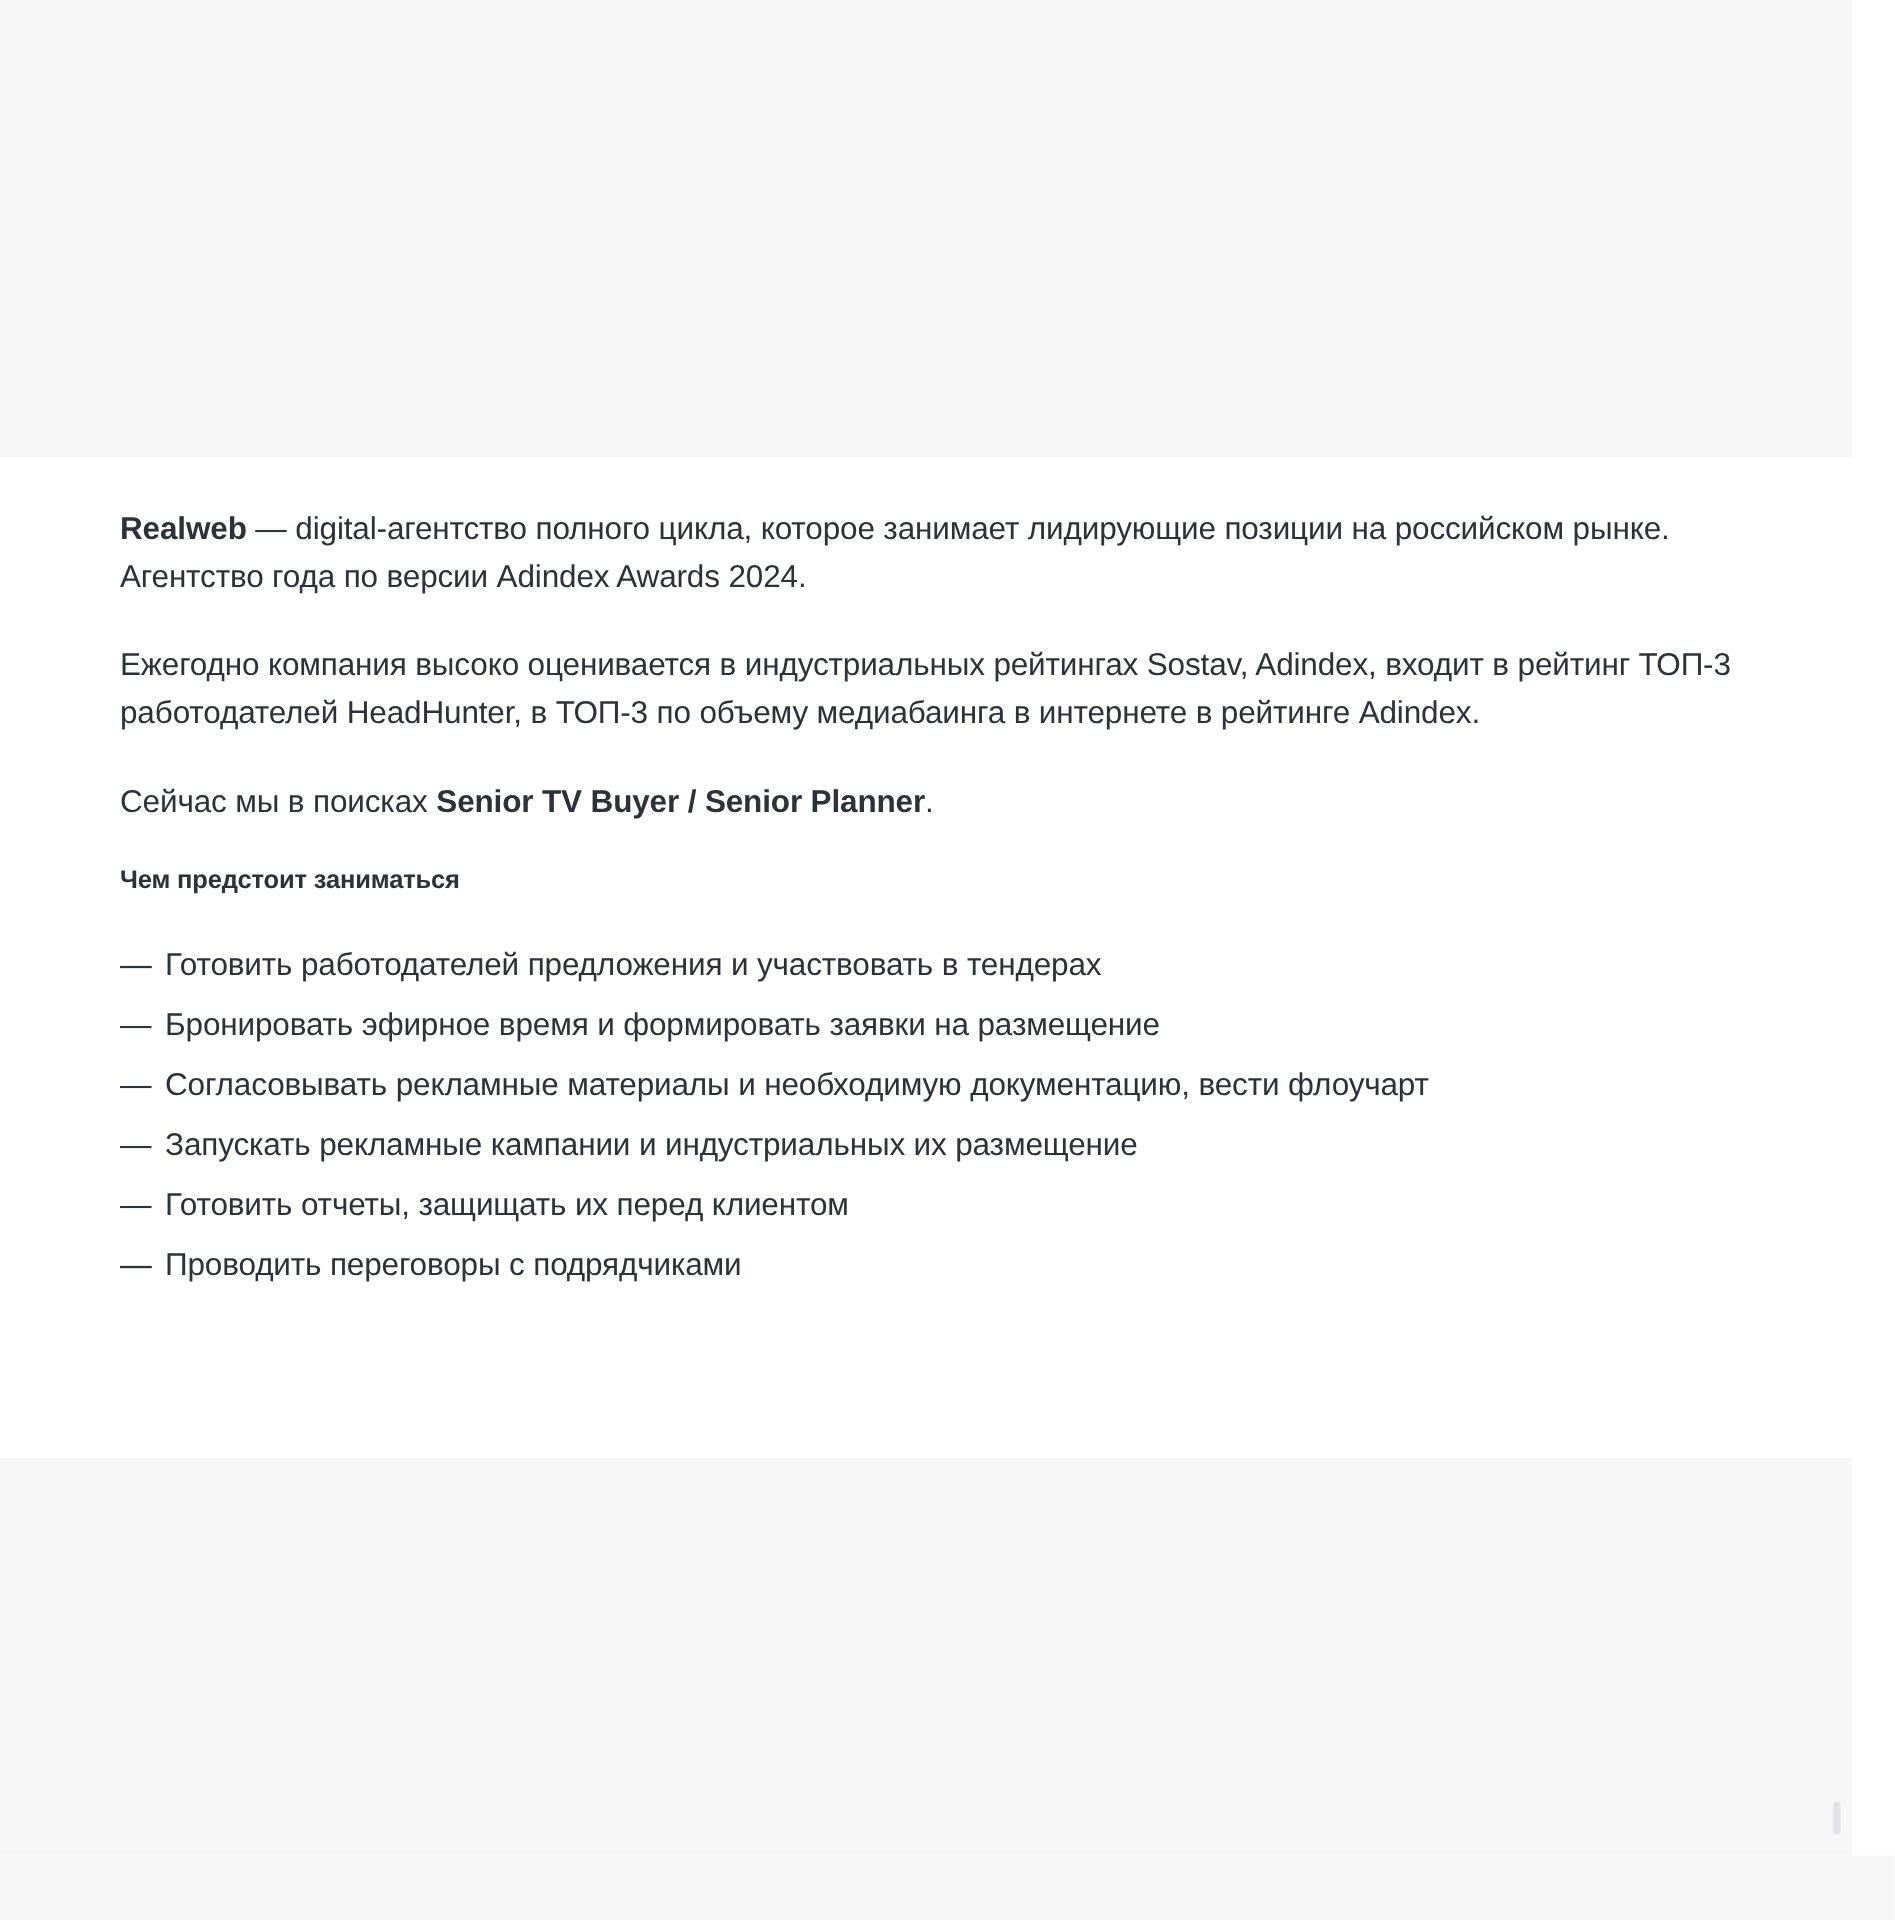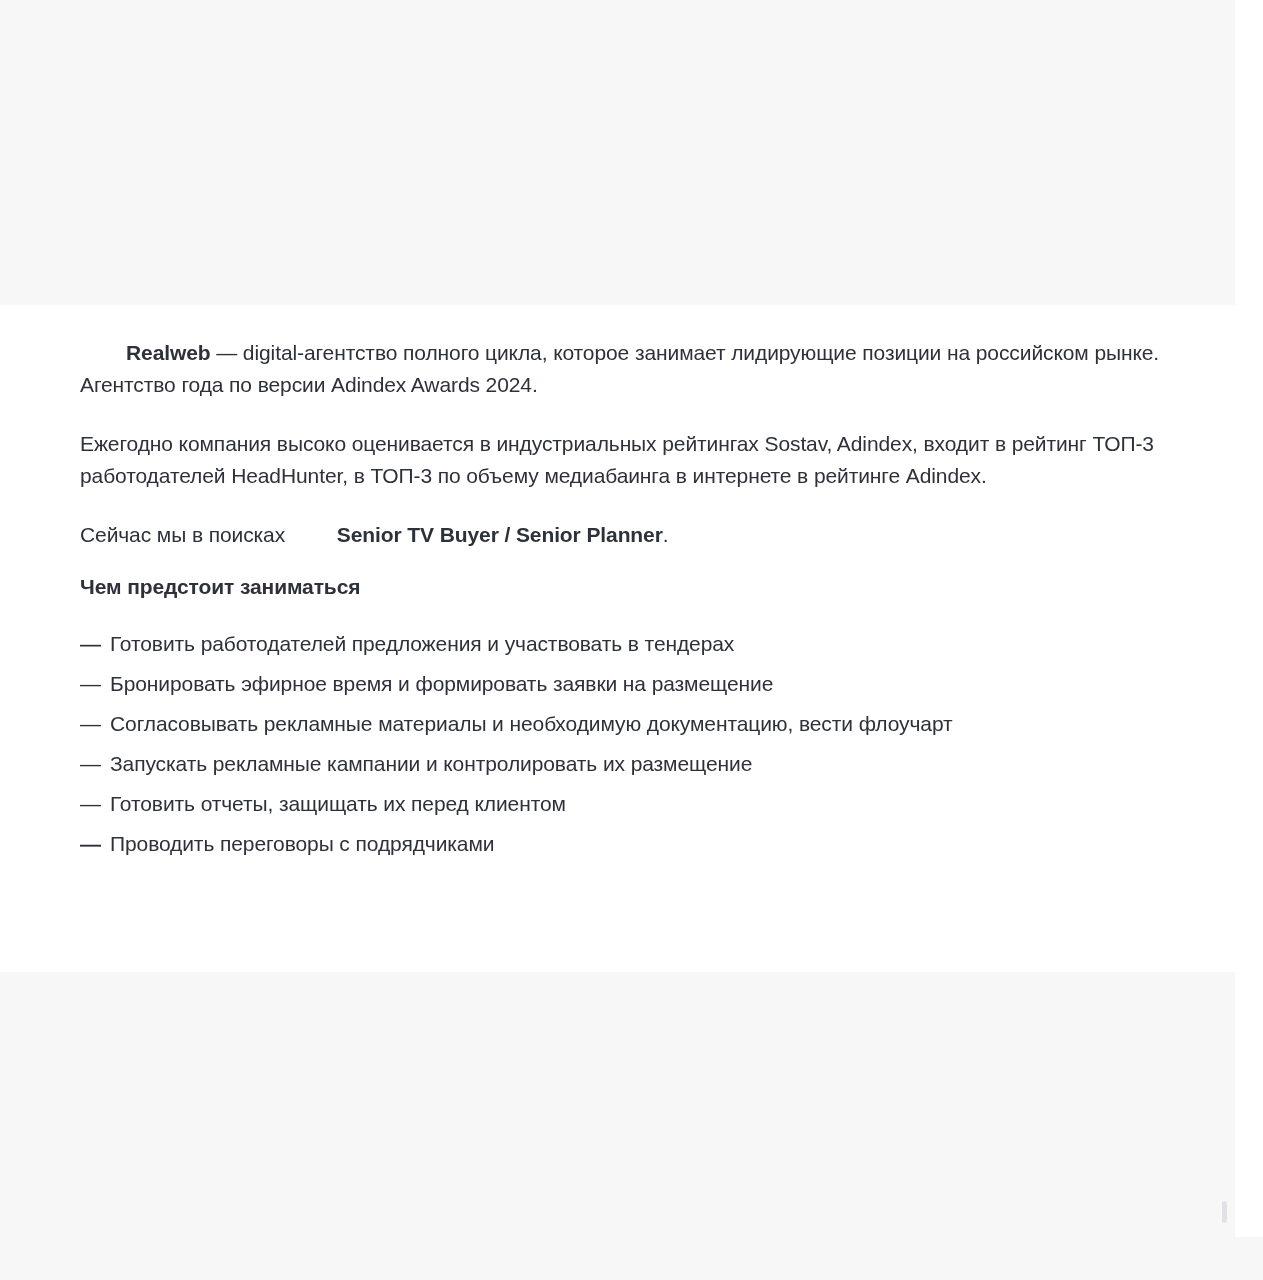--- a/index.html
+++ b/index.html
@@ -64,25 +64,24 @@
     margin: 0 0 27px 0;
     font-size: 21px;
     line-height: 32px;
     font-weight: 400;
   }
   .content p.search-line {
     margin-bottom: 24px;
   }
   .content b, .content strong {
     font-weight: 700;
-    margin-left: 46px;
   }
   .section-heading {
     margin: 0 0 31px 0;
-    font-size: 21px;
+    font-size: 17px;
     line-height: 24px;
     font-weight: 700;
   }
   ul.duties {
     list-style: none;
     margin: 0;
     padding: 0;
   }
   ul.duties li {
     position: relative;
@@ -114,20 +113,20 @@
 
   <p class="search-line"><span>Сейчас мы в поисках </span><strong>Senior TV Buyer / Senior Planner</strong><span>.</span></p>
 
   <h3 class="section-heading">Чем предстоит заниматься</h3>
 
   <ul class="duties">
     <li><span class="dash">—</span></li>
     <li><span class="dash">—</span><span>Готовить работодателей предложения и участвовать в тендерах</span></li>
     <li><span class="dash">—</span><span>Бронировать эфирное время и формировать заявки на размещение</span></li>
     <li><span class="dash">—</span><span>Согласовывать рекламные материалы и необходимую документацию, вести флоучарт</span></li>
-    <li><span class="dash">—</span><span>Запускать рекламные кампании и контролировать их размещение</span></li>
+    <li><span class="dash">—</span><span>Запускать рекламные кампании и индустриальных их размещение</span></li>
     <li><span class="dash">—</span><span>Готовить отчеты, защищать их перед клиентом</span></li>
     <li><span class="dash">—</span></li>
     <li><span class="dash">—</span></li>
     <li><span class="dash">—</span><span>Проводить переговоры с подрядчиками</span></li>
   </ul>
 
 </div>
 
 </body></html>

